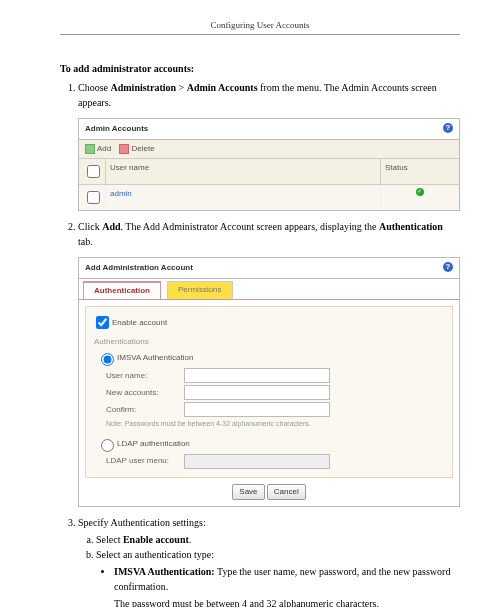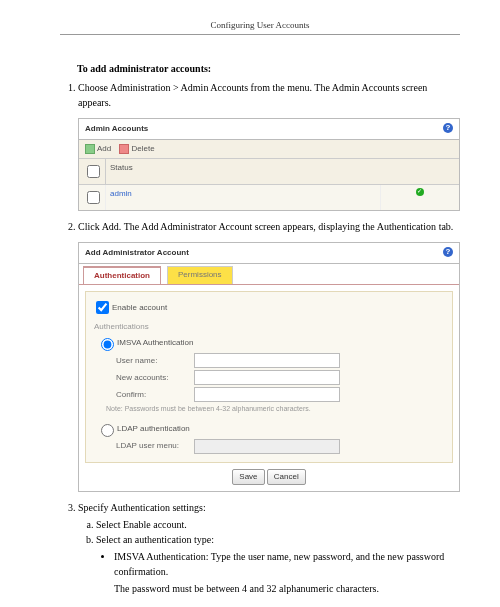--- a/index.html
+++ b/index.html
@@ -21,32 +21,31 @@
     font-size: 9px;
     color: #333;
     border-bottom: 1px solid #999;
     padding-bottom: 4px;
     margin-bottom: 28px;
   }
   .section-title {
     font-weight: bold;
     font-size: 10px;
     margin-bottom: 6px;
-    margin-left: 17px;
   }
   ol.main-list {
     list-style: decimal;
     padding-left: 18px;
     margin: 0;
   }
   ol.main-list > li {
     margin-bottom: 8px;
     line-height: 1.5;
   }
-  .bold { font-weight: normal; }
+  .bold { font-weight: bold; }
   .screenshot-box {
     border: 1px solid #bbb;
     background: #fff;
     margin: 8px 0 8px 0;
     font-family: Arial, sans-serif;
     font-size: 8px;
   }
   .screenshot-title {
     background: #fff;
     padding: 4px 6px;
@@ -152,21 +151,21 @@
   }
   .form-body {
     border: 1px solid #e3d9b8;
     margin: 6px;
     padding: 6px;
     background: #faf8f0;
     font-size: 8px;
     color: #555;
   }
   .form-row { display: flex; align-items: center; margin: 2px 0 2px 14px; }
-  .form-label { width: 78px; color: #666; margin-left: 10px; }
+  .form-label { width: 78px; color: #666; }
   .form-input {
     width: 140px;
     height: 11px;
     border: 1px solid #bbb;
     background: #fff;
     font-size: 8px;
   }
   .chk { margin-right: 3px; vertical-align: middle; }
   .auth-header { color: #999; margin: 4px 0 2px 2px; }
   .radio-row { margin-left: 4px; margin-top: 2px; }
@@ -216,36 +215,37 @@
         <div class="screenshot-title">
           <span>Admin Accounts</span>
           <span class="help-icon">?</span>
         </div>
         <div class="toolbar">
           <span class="toolbar-btn"><span class="icon-plus"></span><span>Add</span></span>
           <span class="toolbar-btn"><span class="icon-x"></span><span>Delete</span></span>
         </div>
         <div class="table-head">
           <div class="th-chk"><input type="checkbox" class="chk" style=""></div>
+          <div class="th-user">User name</div>
           <div class="th-status">Status</div>
         </div>
         <div class="table-row">
           <div class="td-chk"><input type="checkbox" class="chk" style=""></div>
           <div class="td-user">admin</div>
           <div class="td-status"><span class="status-ok"></span></div>
         </div>
       </div>
     </li>
 
     <li>
       <span>Click </span><span class="bold">Add</span><span>. The Add Administrator Account screen appears, displaying the </span><span class="bold">Authentication</span><span> tab.</span>
 
       <div class="screenshot-box">
         <div class="screenshot-title">
-          <span>Add Administrator Account</span>
+          <span>Add Administration Account</span>
           <span class="help-icon">?</span>
         </div>
         <div class="tabs">
           <div class="tab active">Authentication</div>
           <div class="tab">Permissions</div>
         </div>
         <div class="form-body">
           <div>
             <input type="checkbox" class="chk" checked="" style=""><span>Enable account</span>
           </div>

